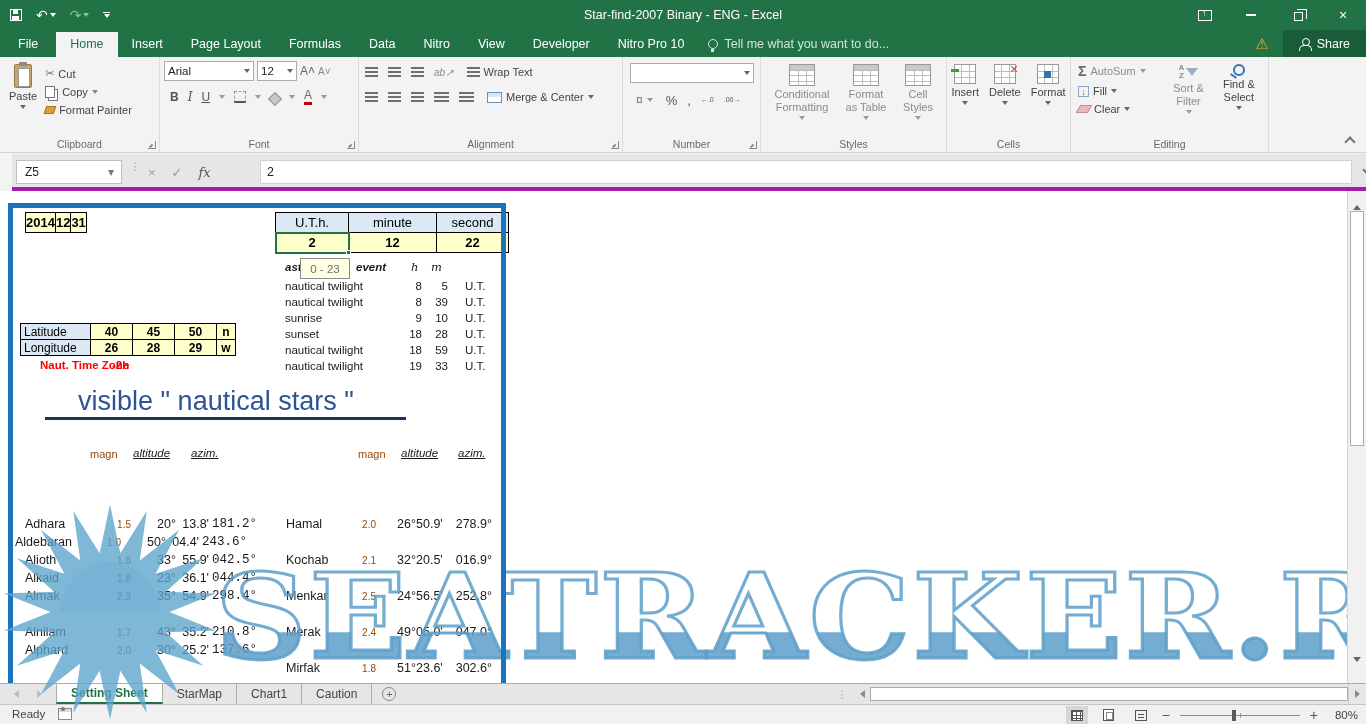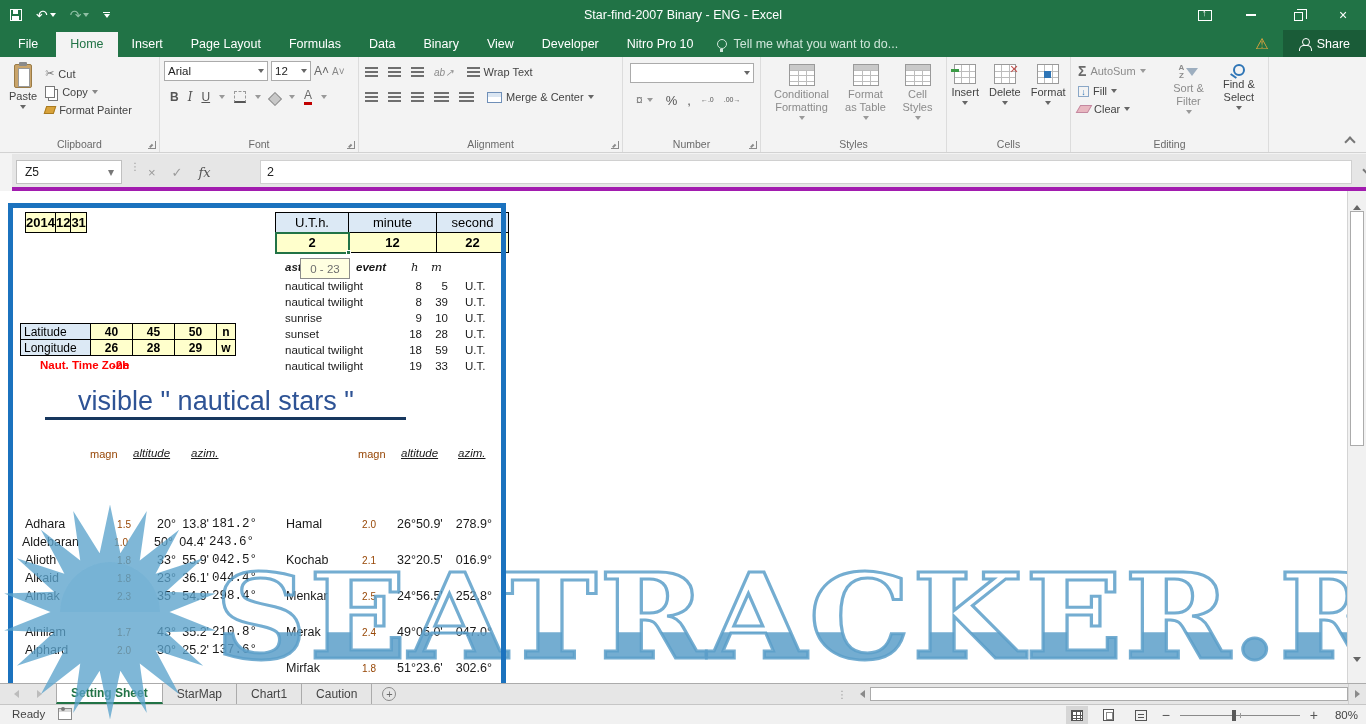--- a/index.html
+++ b/index.html
@@ -213,21 +213,21 @@
     </div>
   </div>
 
   <div id="tabrow">
     <div class="rtab filetab">File</div>
     <div class="rtab active">Home</div>
     <div class="rtab">Insert</div>
     <div class="rtab">Page Layout</div>
     <div class="rtab">Formulas</div>
     <div class="rtab">Data</div>
-    <div class="rtab">Binary</div>
+    <div class="rtab">Nitro</div>
     <div class="rtab">View</div>
     <div class="rtab">Developer</div>
     <div class="rtab">Nitro Pro 10</div>
     <div class="tellme">
         <span class="bulb-ic"></span>
         <span>Tell me what you want to do...</span>
       </div>
   </div>
   <div id="tab-right">
     <span class="warn-ic">⚠</span>
@@ -261,21 +261,21 @@
               <span>Format Painter</span>
             </div>
         </div>
       </div>
       <div class="rgroup-label">Clipboard</div>
       <div class="launcher"></div>
     </div>
 
     <div class="rgroup" style="width:199px">
       <div style="display:flex;gap:3px;align-items:center">
-        <div class="combo" style="width:104px">
+        <div class="combo" style="width:90px">
             <span>Arial</span>
             <span class="dd"></span>
           </div>
         <div class="combo" style="width:40px">
             <span>12</span>
             <span class="dd"></span>
           </div>
         <span style="font-size:12px;color:#666"><span>A</span>˄</span>
         <span style="font-size:10px;color:#888"><span>A</span>˅</span>
       </div>
@@ -334,21 +334,21 @@
           </span>
         <span class="pct-glyph">%</span>
         <span class="pct-glyph">,</span>
         <span class="mini2">←.0</span>
         <span class="mini2">.00→</span>
       </div>
       <div class="rgroup-label">Number</div>
       <div class="launcher"></div>
     </div>
 
-    <div class="rgroup" style="width:186px;display:flex;justify-content:center">
+    <div class="rgroup" style="width:186px;display:flex;justify-content:flex-end">
       <div class="bigbtn gray" style="width:72px">
         <span class="grid-ic"></span>
         <span>Conditional Formatting</span>
           <span class="dd" style="color:#999"></span>
       </div>
       <div class="bigbtn gray" style="width:56px">
         <span class="grid-ic"></span>
         <span>Format as Table</span>
           <span class="dd" style="color:#999"></span>
       </div>
@@ -537,21 +537,21 @@
     <span class="colhdr-it" style="left:401px;top:256px">altitude</span>
     <span class="colhdr-it" style="left:458px;top:256px">azim.</span>
 
     <div class="star-row l" style="left:25px;top:326px">
         <span class="sname">Adhara</span>
         <span class="smagn">1.5</span>
         <span class="snum c1">20°</span>
         <span class="snum c2">13.8'</span>
         <span class="snum c3">181.2°</span>
       </div>
-    <div class="star-row l" style="left:22px;top:344px">
+    <div class="star-row l" style="left:15px;top:344px">
         <span class="sname">Aldebaran</span>
         <span class="smagn">1.0</span>
         <span class="snum c1">50°</span>
         <span class="snum c2">04.4'</span>
         <span class="snum c3">243.6°</span>
       </div>
     <div class="star-row l" style="left:25px;top:362px">
         <span class="sname">Alioth</span>
         <span class="smagn">1.8</span>
         <span class="snum c1">33°</span>

